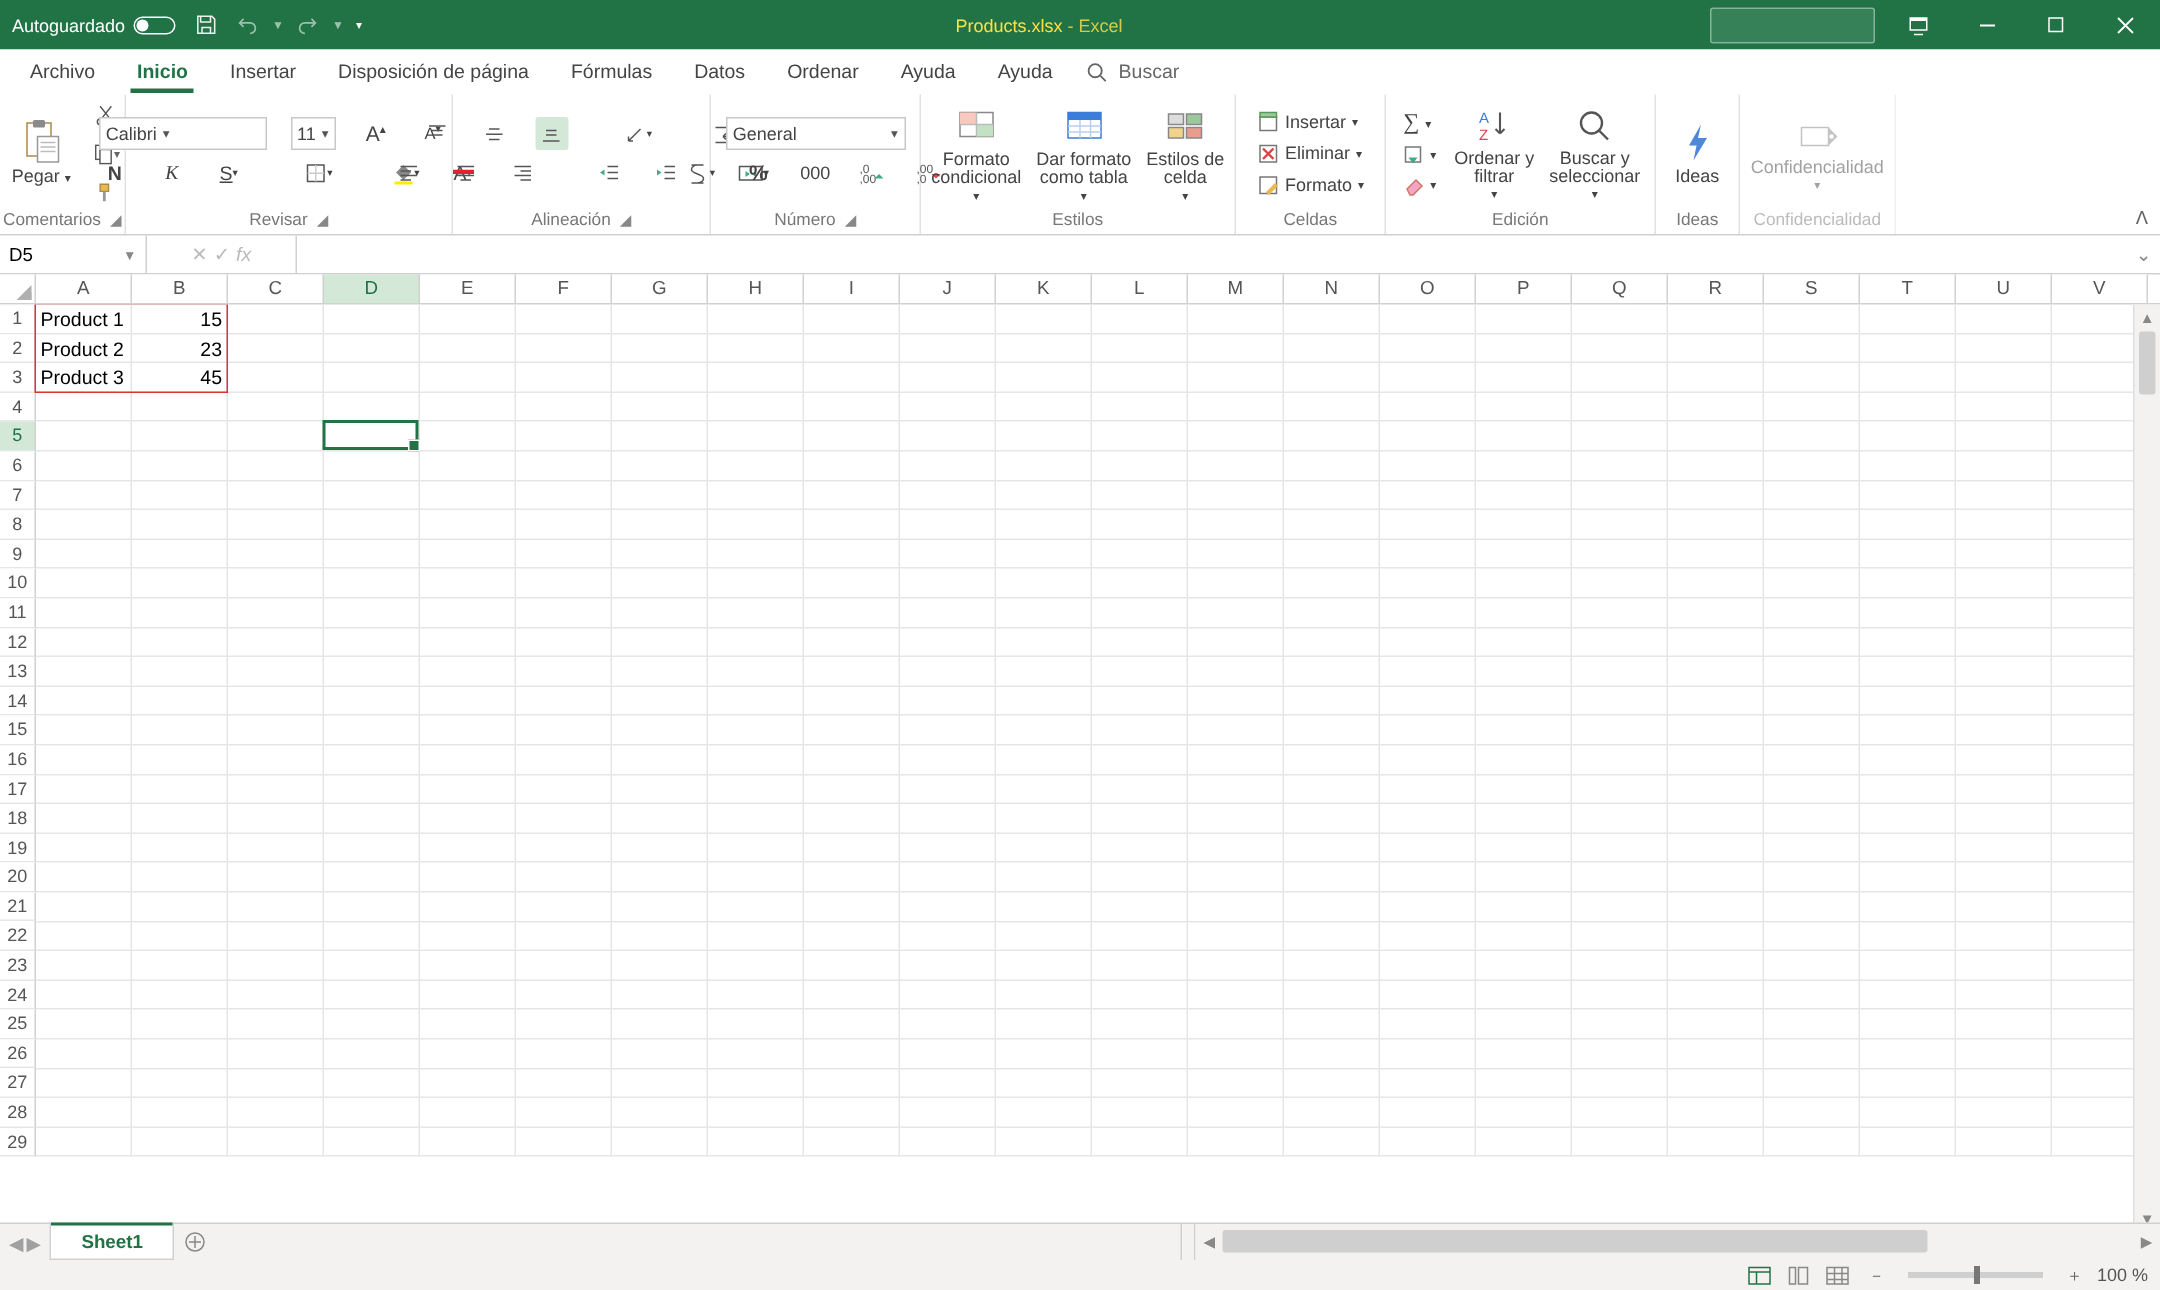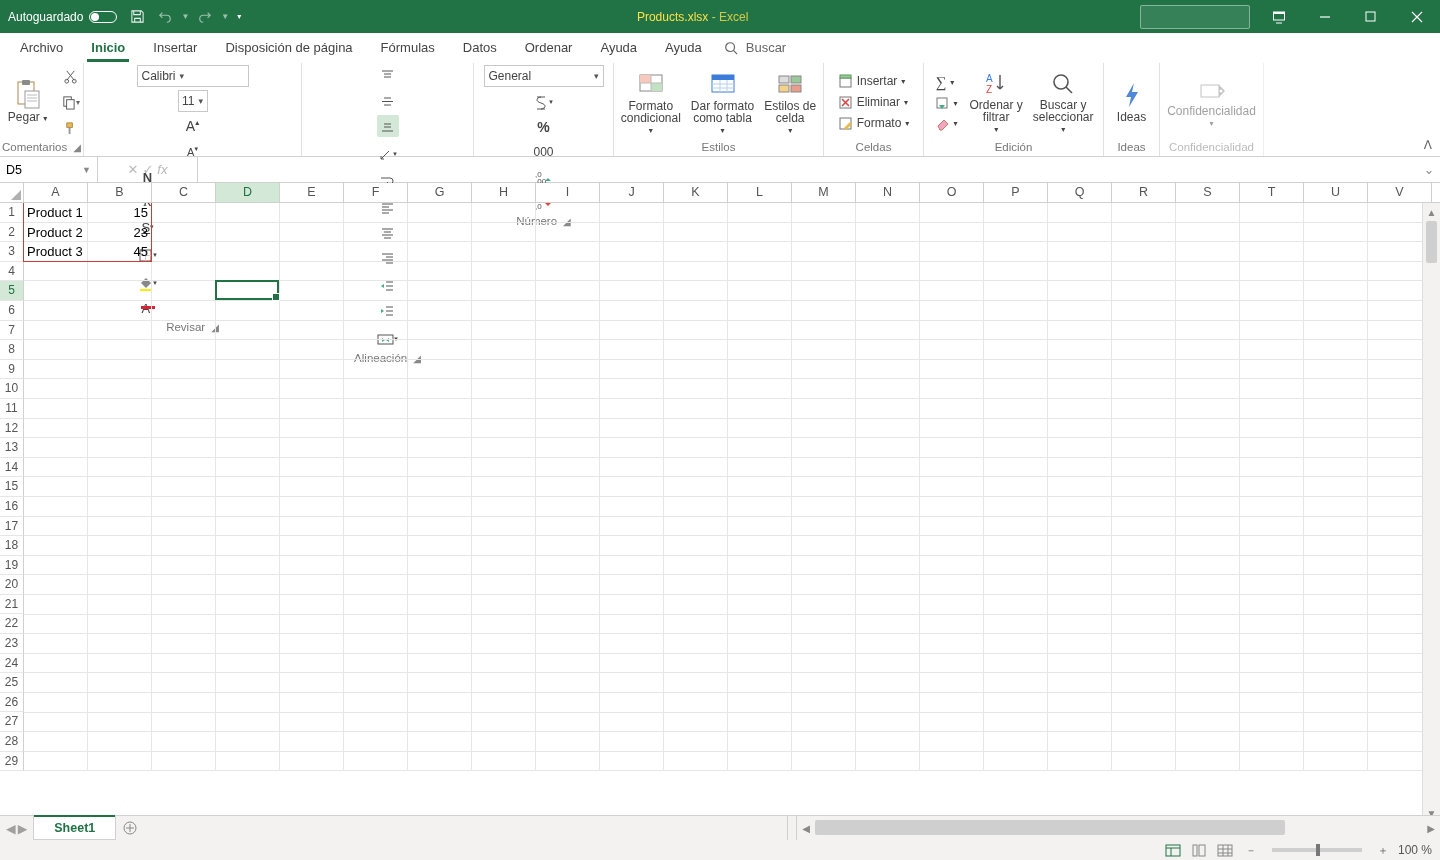--- a/index.html
+++ b/index.html
@@ -37,21 +37,21 @@
   .ghost-btn{border:1px solid var(--gray-b);padding:3px 10px;border-radius:2px;color:#444;display:flex;gap:6px;align-items:center;font-size:12.5px;}
   
   .ribbon{height:94px;background:#fff;border-bottom:1px solid var(--gray-b);display:flex;font-size:12px;color:#444;position:relative;}
   .group{border-right:1px solid #e1e1e1;display:flex;flex-direction:column;padding:2px 6px 0;align-items:center;justify-content:space-between;}
   .group-body{flex:1;display:flex;align-items:center;gap:6px;justify-content:center;}
   .group-label{font-size:11.5px;color:var(--gray-txt);text-align:center;padding:2px 0 3px;width:100%;display:flex;justify-content:center;gap:6px;align-items:center;}
   .dlg{font-size:10px;color:#888;}
   .vstack{display:flex;flex-direction:column;align-items:center;gap:2px;}
   .bigbtn{display:flex;flex-direction:column;align-items:center;gap:2px;padding:2px 2px;min-width:52px;}
   .bigbtn .lbl{font-size:12px;line-height:12px;text-align:center;}
-  .row{display:flex;gap:3px;align-items:center;flex-direction:column;}
+  .row{display:flex;gap:16px;align-items:center;}
   .mini{width:22px;height:22px;display:flex;align-items:center;justify-content:center;border-radius:2px;}
   .combo{height:22px;border:1px solid #c8c8c8;background:#fff;display:flex;align-items:center;padding:0 4px;font-size:12px;position:relative;}
   .combo .caret{margin-left:4px;font-size:9px;color:#555;}
   .fontname{width:112px;}
   .fontsize{width:30px;justify-content:center;}
   .numfmt{width:120px;}
   .txtbtn{display:flex;align-items:center;gap:4px;font-size:12px;padding:2px 4px;}
   .collapse-caret{position:absolute;right:8px;bottom:4px;font-size:12px;color:#666;}
   
   .fbar{height:26px;border-bottom:1px solid var(--gray-b);display:flex;align-items:stretch;font-size:12.5px;}

